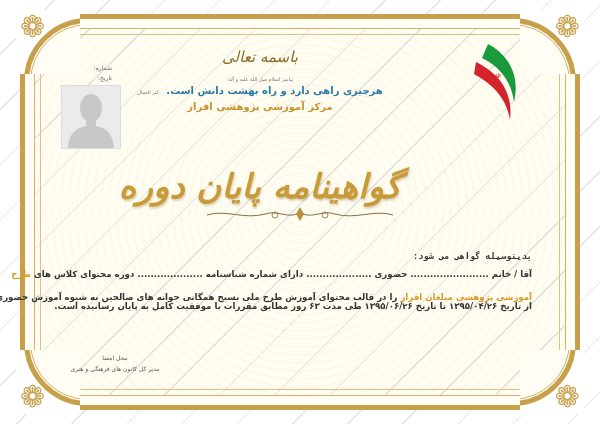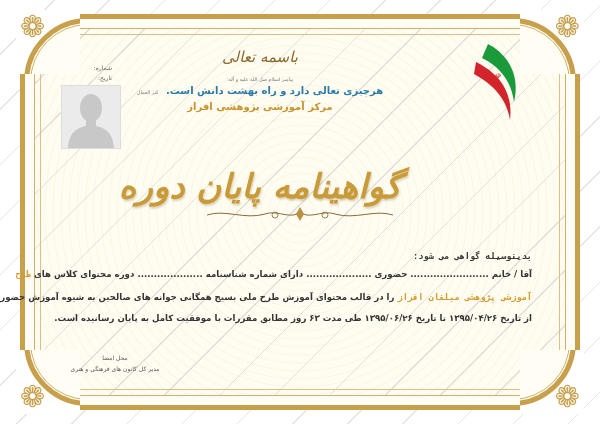--- a/index.html
+++ b/index.html
@@ -75,22 +75,22 @@
 
   .meta { position: absolute; left: 72px; top: 63px; font-size: 6px; color: #666; direction: rtl; text-align: right; width: 40px; line-height: 10px; }
   .photo { position: absolute; left: 61px; top: 85px; width: 58px; height: 62px; border: 1px solid #ddd; background: #ebebeb; overflow: hidden; }
 
   .logo { position: absolute; left: 470px; top: 40px; width: 60px; height: 90px; }
 
   .body-text { position: absolute; right: 68px; width: 470px; font-size: 8.6px; color: #333; font-weight: bold; direction: rtl; text-align: right; white-space: nowrap; }
   .l1 { top: 251px; font-family: Liberation Mono, monospace; }
   .l2 { top: 269px; }
   .l3 { top: 292px; }
-  .l4 { top: 313px; margin-left: 20px; }
-  .gold { color: #d69a2b; font-family: Liberation Mono, monospace; }
+  .l4 { top: 301px; margin-left: 20px; }
+  .gold { color: #d69a2b; }
 
   .sign { position: absolute; left: 60px; top: 352px; width: 110px; font-size: 6px; color: #555; direction: rtl; text-align: center; line-height: 11px; }
 </style>
 </head>
 <body>
 
 <div class="bg-stripes"></div>
 <div class="frame-outer"></div>
 <div class="paper"></div>
 <div class="paper-inner"></div>
@@ -112,21 +112,21 @@
 </div>
 <div class="corner c-br">
   <div class="arc"></div>
     <div class="arc2"></div>
     <span class="flower">❁</span>
 </div>
 
 <div class="center invocation">باسمه تعالی</div>
 <div class="center hadith-src">پیامبر اسلام صل الله علیه و آله:</div>
 <div class="center hadith">
-  <span>هرچیزی تعالی دارد و راه بهشت دانش است.</span>
+  <span>هرچیزی راهی دارد و راه بهشت دانش است.</span>
   <span class="hadith-ref">کنز العمال</span>
 </div>
 <div class="center org">مرکز آموزشی پژوهشی افراز</div>
 
 <div class="meta">
   <div>شماره:</div>
   <div>تاریخ:</div>
 </div>
 
 <div class="photo">

